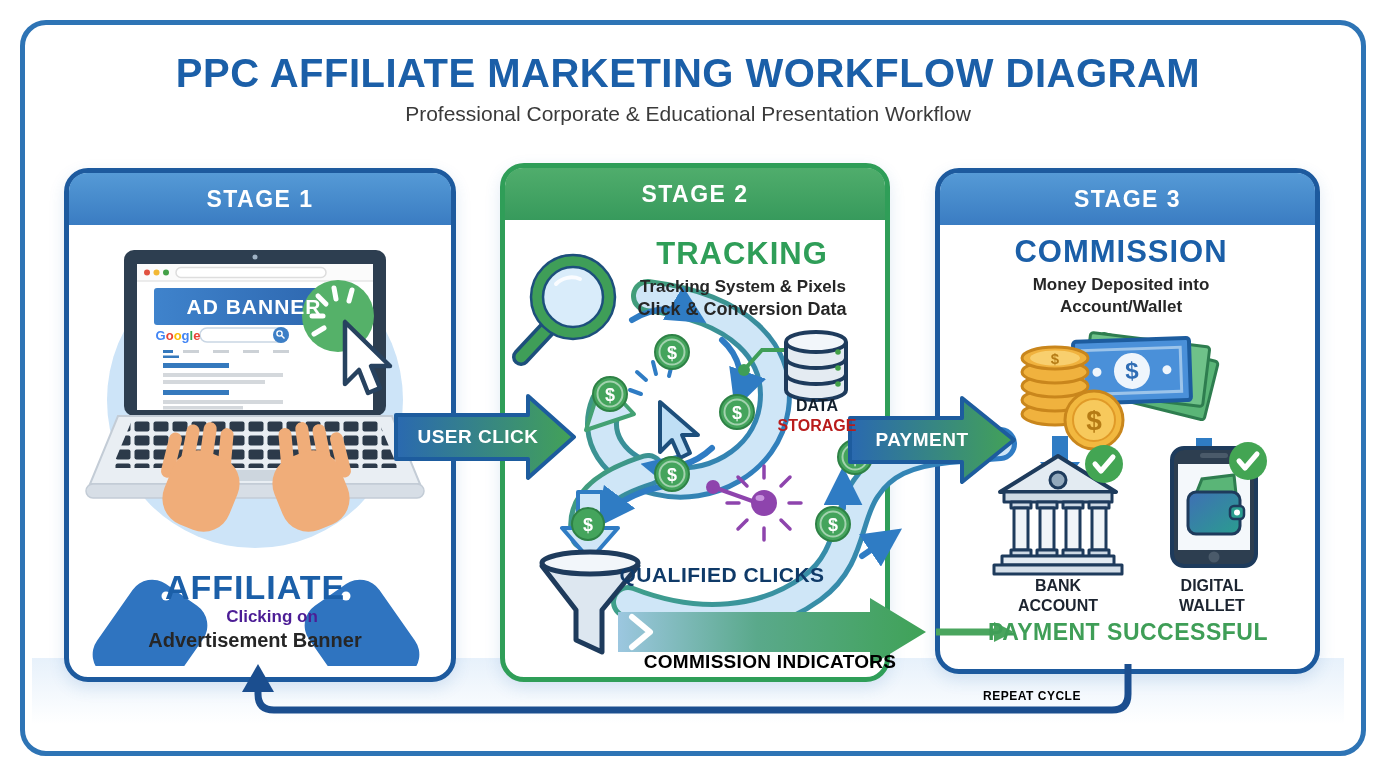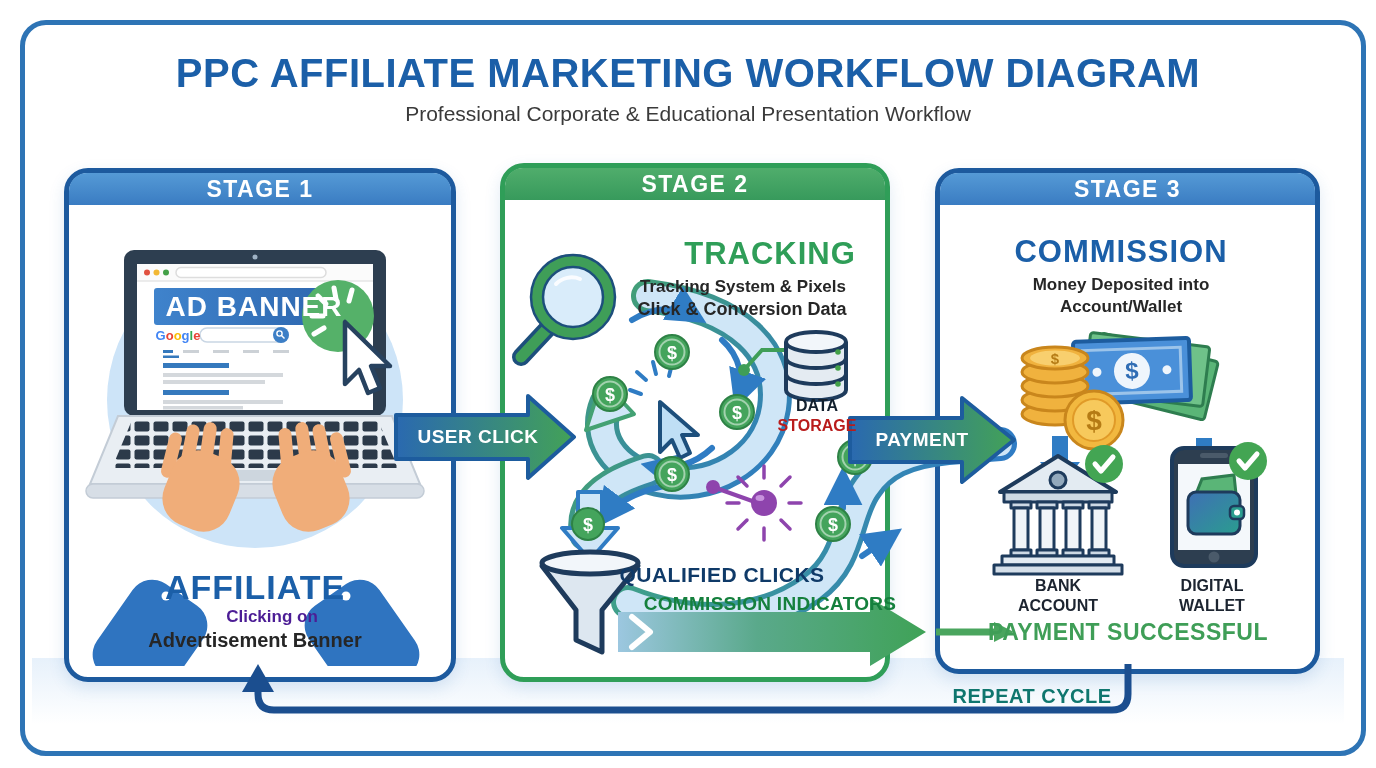--- a/index.html
+++ b/index.html
@@ -5,21 +5,21 @@
   html,body{margin:0;padding:0;background:#ffffff;width:1376px;height:768px;overflow:hidden;
     font-family:"Liberation Sans",sans-serif;}
   .abs{position:absolute;}
   .txt{position:absolute;transform:translate(-50%,-50%);white-space:nowrap;
        font-family:"Liberation Sans",sans-serif;font-weight:700;z-index:6;}
   #frame{left:20px;top:20px;width:1336px;height:726px;border:5px solid #2e74b5;border-radius:26px;z-index:0;}
   #glow{left:32px;top:658px;width:1312px;height:74px;z-index:0;
         background:linear-gradient(180deg,#e7f1fb 0%,rgba(255,255,255,0) 90%);}
   .panel{position:absolute;background:#ffffff;border-radius:24px;z-index:1;
          box-shadow:0 6px 16px rgba(46,116,181,0.15);}
-  .panel .hdr{position:absolute;left:0;right:0;top:0;height:32px;border-radius:18px 18px 0 0;
+  .panel .hdr{position:absolute;left:0;right:0;top:0;height:52px;border-radius:18px 18px 0 0;
          display:flex;align-items:center;justify-content:center;color:#fff;font-weight:700;
          font-size:23px;letter-spacing:1.5px;}
   #stage1{left:64px;top:168px;width:382px;height:504px;border:5px solid #1d5a9e;}
   #stage1 .hdr{background:linear-gradient(180deg,#559ad6,#3a7cc2);}
   #stage2{left:500px;top:163px;width:380px;height:509px;border:5px solid #2f9e58;text-align:center;}
   #stage2 .hdr{background:linear-gradient(180deg,#50ad6c,#379a5c);}
   #stage3{left:935px;top:168px;width:375px;height:496px;border:5px solid #1d5a9e;}
   #stage3 .hdr{background:linear-gradient(180deg,#559ad6,#3a7cc2);}
   #art{left:0;top:0;width:1376px;height:768px;z-index:3;pointer-events:none;}
   .g4{color:#4285F4}.r4{color:#EA4335}.y4{color:#FBBC05}.gr4{color:#34A853}
@@ -348,38 +348,38 @@
     <line x1="936" y1="632" x2="994" y2="632" stroke="#4aa55e" stroke-width="7"></line>
     <polygon points="994,622 1014,632 994,642" fill="#4aa55e"></polygon>
   </g>
 
   <g>
     <path d="M 1128,664 L 1128,694 Q 1128,710 1112,710 L 274,710 Q 258,710 258,694 L 258,688" fill="none" stroke="#1b4e8f" stroke-width="7"></path>
     <polygon points="242,692 274,692 258,664" fill="#1b4e8f"></polygon>
   </g>
 </svg>
 
-<div class="txt" style="left:254px;top:307px;font-size:28px;letter-spacing:1px;color:#ffffff;">AD BANNER</div>
+<div class="txt" style="left:254px;top:307px;font-size:21px;letter-spacing:1px;color:#ffffff;">AD BANNER</div>
 <div class="txt" style="left:178px;top:335px;font-size:13px;letter-spacing:0;"><span class="g4">G</span><span class="r4">o</span><span class="y4">o</span><span class="g4">g</span><span class="gr4">l</span><span class="r4">e</span></div>
 <div class="txt" style="left:255px;top:587px;font-size:34px;letter-spacing:1px;color:#1b5fa8;">AFFILIATE</div>
 <div class="txt" style="left:272px;top:617px;font-size:17px;font-weight:600;color:#4c1d95;">Clicking on</div>
 <div class="txt" style="left:255px;top:640px;font-size:20px;font-weight:600;color:#262626;">Advertisement Banner</div>
 
-<div class="txt" style="left:742px;top:254px;font-size:31px;letter-spacing:1px;color:#2f9e58;margin-left:28px;">TRACKING</div>
+<div class="txt" style="left:742px;top:254px;font-size:31px;letter-spacing:1px;color:#2f9e58;">TRACKING</div>
 <div class="txt" style="left:743px;top:287px;font-size:17px;font-weight:600;color:#262626;">Tracking System &amp; Pixels</div>
 <div class="txt" style="left:742px;top:309px;font-size:18px;font-weight:600;color:#262626;">Click &amp; Conversion Data</div>
 <div class="txt" style="left:817px;top:406px;font-size:16px;color:#13202e;">DATA</div>
 <div class="txt" style="left:817px;top:426px;font-size:16px;color:#b91c1c;">STORAGE</div>
 <div class="txt" style="left:722px;top:575px;font-size:21px;letter-spacing:0.5px;color:#0f3a68;">QUALIFIED CLICKS</div>
 
 <div class="txt" style="left:1121px;top:252px;font-size:31px;letter-spacing:1px;color:#1b5fa8;">COMMISSION</div>
 <div class="txt" style="left:1121px;top:285px;font-size:17px;font-weight:600;color:#262626;">Money Deposited into</div>
 <div class="txt" style="left:1121px;top:307px;font-size:17px;font-weight:600;color:#262626;">Account/Wallet</div>
 <div class="txt" style="left:1058px;top:586px;font-size:16px;color:#1c2430;">BANK</div>
 <div class="txt" style="left:1058px;top:606px;font-size:16px;color:#1c2430;">ACCOUNT</div>
 <div class="txt" style="left:1212px;top:586px;font-size:16px;color:#1c2430;">DIGITAL</div>
 <div class="txt" style="left:1212px;top:606px;font-size:16px;color:#1c2430;">WALLET</div>
 <div class="txt" style="left:1128px;top:632px;font-size:23px;letter-spacing:0.5px;color:#3f9e57;">PAYMENT SUCCESSFUL</div>
 
 <div class="txt" style="left:478px;top:437px;font-size:19px;letter-spacing:0.5px;color:#ffffff;">USER CLICK</div>
 <div class="txt" style="left:922px;top:440px;font-size:19px;letter-spacing:0.5px;color:#ffffff;">PAYMENT</div>
-<div class="txt" style="left:770px;top:604px;font-size:19px;letter-spacing:0.3px;color:#15803d;">COMMISSION INDICATORS</div>
-<div class="txt" style="left:1032px;top:696px;font-size:20px;letter-spacing:0.5px;color:#0f766e;">REPEAT CYCLE</div>
+<div class="txt" style="left:770px;top:662px;font-size:19px;letter-spacing:0.3px;color:#000000;">COMMISSION INDICATORS</div>
+<div class="txt" style="left:1032px;top:696px;font-size:12px;letter-spacing:0.5px;color:#000000;">REPEAT CYCLE</div>
 
 </body></html>

